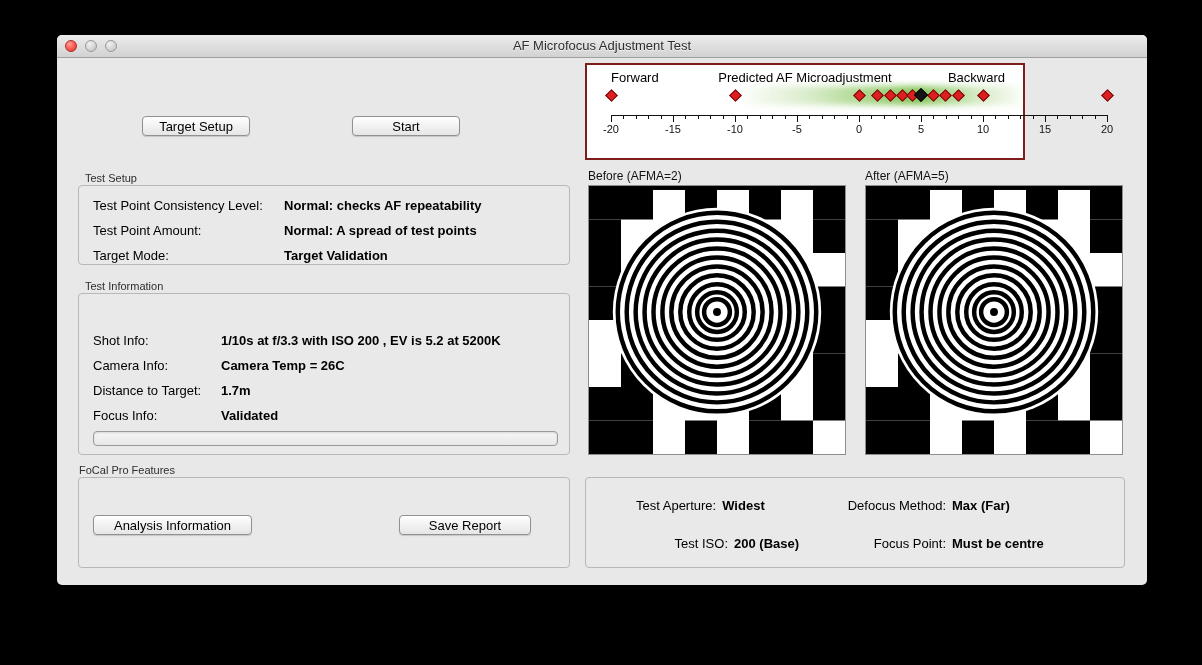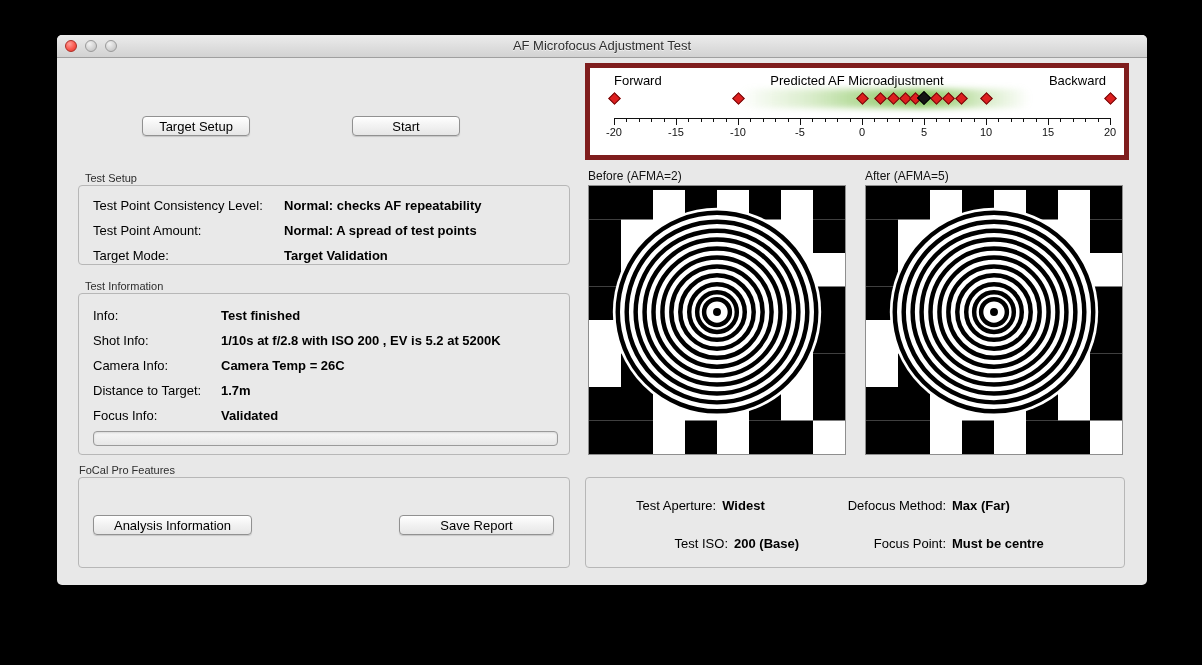--- a/index.html
+++ b/index.html
@@ -46,22 +46,22 @@
 
   .progress{
     position:absolute;left:14px;top:137px;width:465px;height:15px;box-sizing:border-box;
     border:1px solid #9a9a9a;border-radius:4px;
     background:linear-gradient(180deg,#f6f6f6,#e7e7e7);
     box-shadow:inset 0 1px 2px rgba(0,0,0,.12);
   }
 
   
   .chartbox{
-    position:absolute;left:528px;top:6px;width:544px;height:97px;box-sizing:border-box;
-    background:#fff;border:5px solid #7f1d1d;
+    position:absolute;left:528px;top:6px;width:440px;height:97px;box-sizing:border-box;
+    background:#fff;border:2px solid #7f1d1d;
   }
   .chart-head{position:absolute;top:5px;font-size:13px;color:#000;white-space:nowrap;}
   .greenband{
     position:absolute;left:150px;top:21px;width:290px;height:19px;border-radius:9px;
     filter:blur(3px);
   }
   .axisline{position:absolute;left:24px;top:50px;width:497px;height:1px;background:#111;}
   .tick{position:absolute;top:50px;width:1px;height:4px;background:#111;}
   .tick.major{height:7px;}
   .ticklabel{position:absolute;top:58px;width:34px;margin-left:-17px;text-align:center;font-size:11px;color:#111;}
@@ -186,47 +186,43 @@
           <span class="val" style="left:205px;">Normal: checks AF repeatability</span>
         </div>
         <div class="row" style="top:62px;">
           <span class="lab" style="left:14px;">Target Mode:</span>
           <span class="val" style="left:205px;">Target Validation</span>
         </div>
       </div>
 
       <div class="caption" style="left:28px;top:223px;">Test Information</div>
       <div class="groupbox" style="left:21px;top:236px;width:492px;height:162px;">
-        <div class="row" style="top:14px;">
-          <span class="lab" style="left:14px;">Info:</span>
-          <span class="val" style="left:142px;">Test finished</span>
-        </div>
         <div class="row" style="top:39px;">
           <span class="lab" style="left:14px;">Shot Info:</span>
-          <span class="val" style="left:142px;">1/10s at f/2.8 with ISO 200 , EV is 5.2 at 5200K</span>
+          <span class="val" style="left:142px;">1/10s at f/3.3 with ISO 200 , EV is 5.2 at 5200K</span>
         </div>
         <div class="row" style="top:64px;">
           <span class="lab" style="left:14px;">Camera Info:</span>
           <span class="val" style="left:142px;">Camera Temp = 26C</span>
         </div>
         <div class="row" style="top:89px;">
           <span class="lab" style="left:14px;">Distance to Target:</span>
           <span class="val" style="left:142px;">1.7m</span>
         </div>
         <div class="row" style="top:114px;">
           <span class="lab" style="left:14px;">Focus Info:</span>
           <span class="val" style="left:142px;">Validated</span>
         </div>
         <div class="progress"></div>
       </div>
 
       <div class="caption" style="left:22px;top:407px;">FoCal Pro Features</div>
       <div class="groupbox" style="left:21px;top:420px;width:492px;height:91px;">
         <button class="btn" style="left:14px;top:37px;width:159px;">Analysis Information</button>
-        <button class="btn" style="left:320px;top:37px;width:155px;">Save Report</button>
+        <button class="btn" style="left:320px;top:37px;width:132px;">Save Report</button>
       </div>
 
       <div class="imglabel" style="left:531px;top:112px;">Before (AFMA=2)</div>
       <div class="imglabel" style="left:808px;top:112px;">After (AFMA=5)</div>
       <div class="panel" style="left:531px;top:128px;">
         <div class="target-svg-holder" style="width:100%;height:100%;">
             <svg viewBox="0 0 258 270" preserveAspectRatio="none">
               <rect x="0" y="0" width="258" height="4" fill="#000"></rect>
               <rect x="0" y="0" width="32.25" height="33.75" fill="#000"></rect>
               <rect x="32.25" y="0" width="32.25" height="33.75" fill="#000"></rect>

